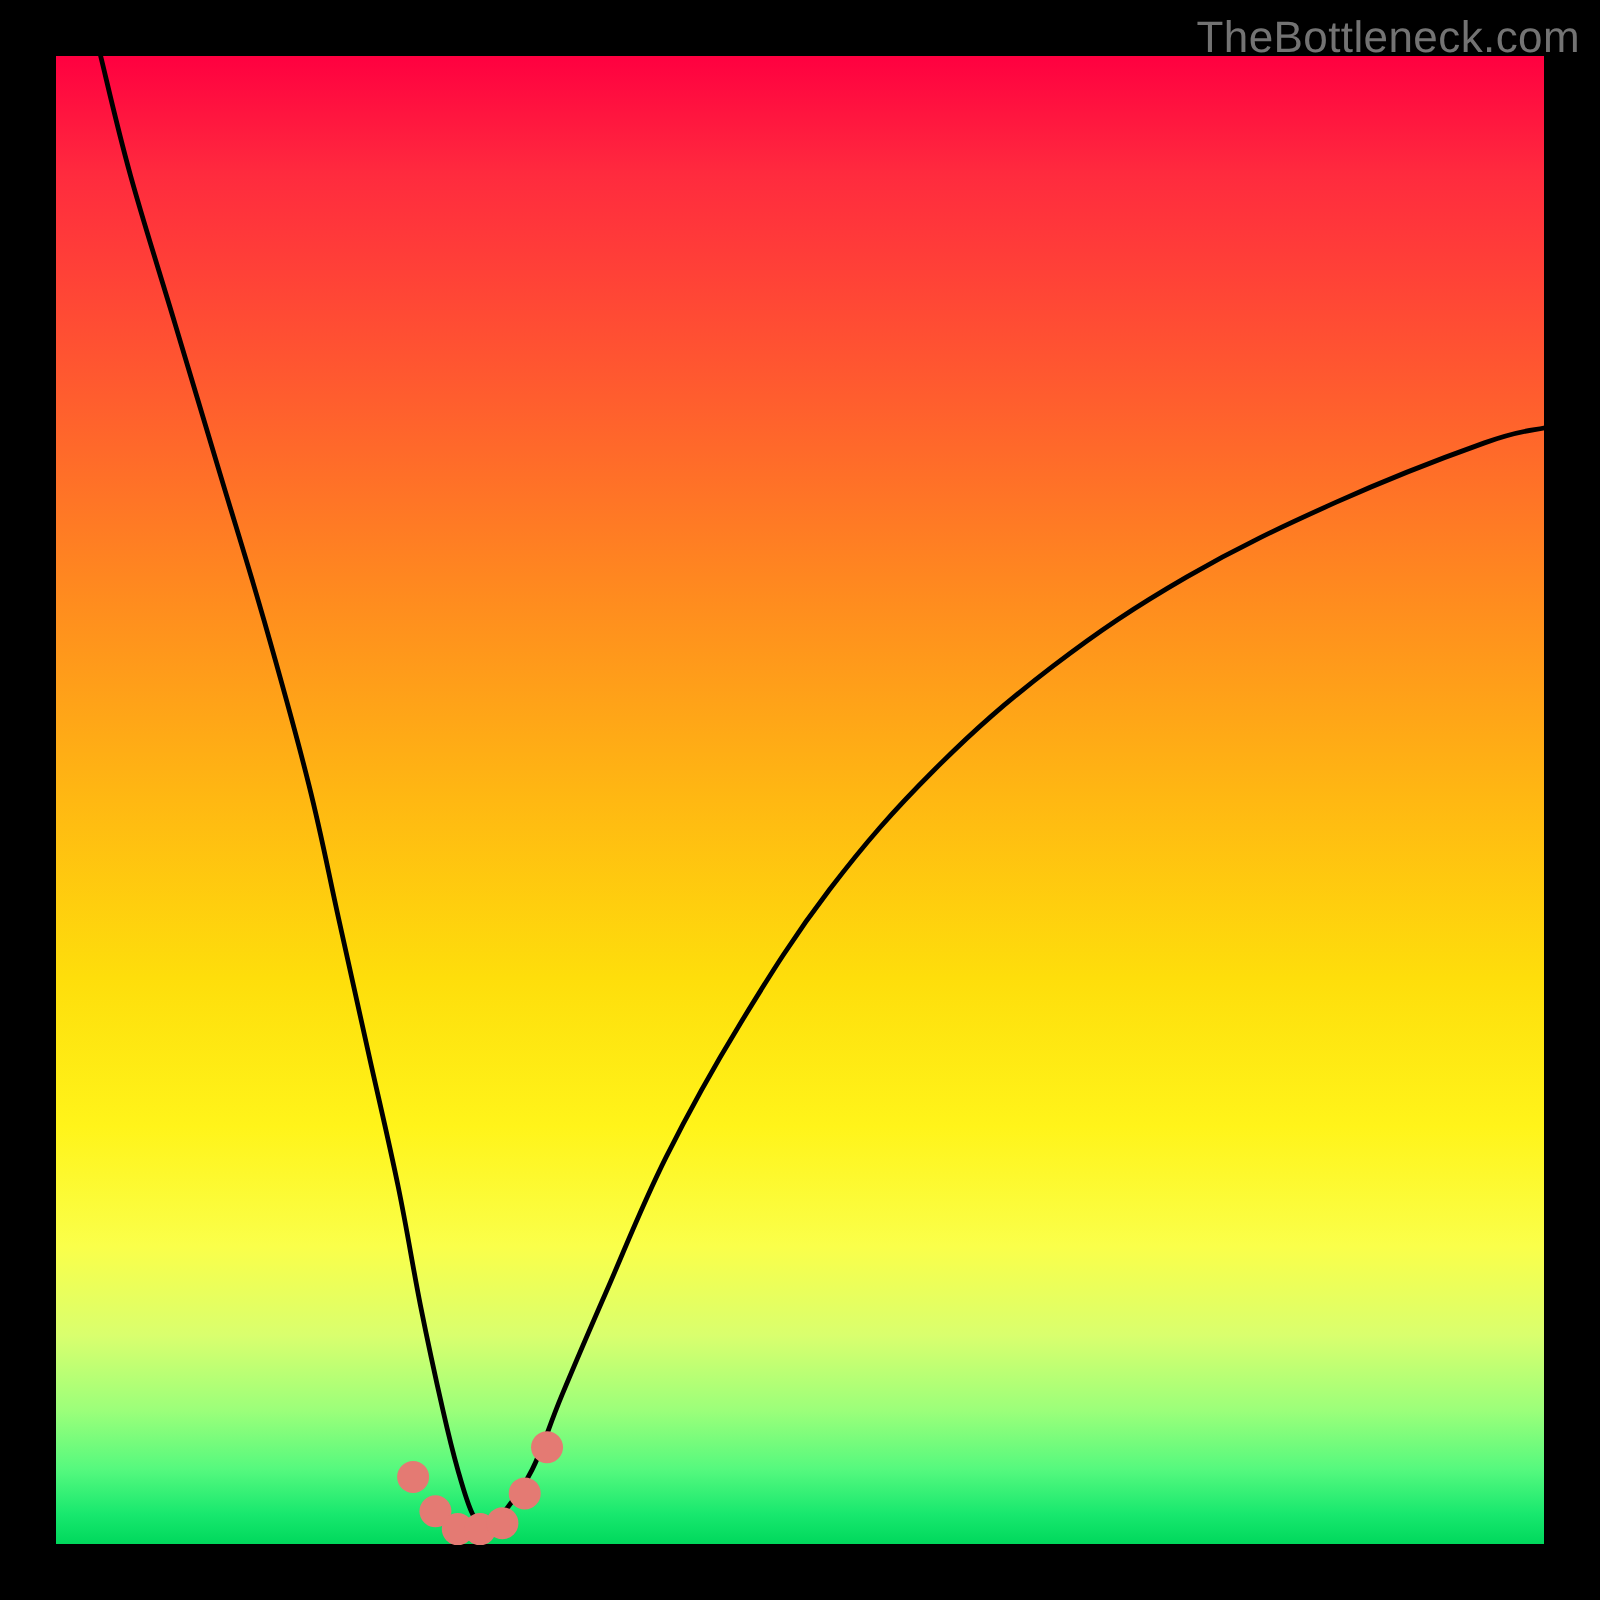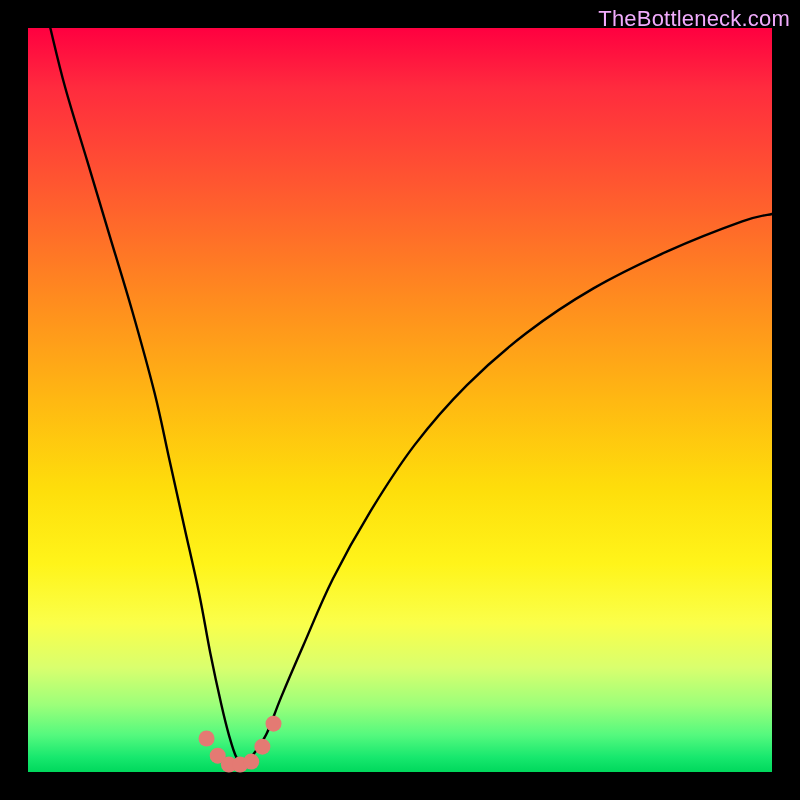--- a/index.html
+++ b/index.html
@@ -36,21 +36,21 @@
       #9cff7a 91%,
       #55f97e 95%,
       #18e86e 98%,
       #00d85c 100%
     );
   }
   .watermark {
     position: absolute;
     top: 6px;
     right: 10px;
-    color: #f0abfc;
+    color: #737373;
     font-size: 22px;
     font-weight: 500;
     letter-spacing: 0.2px;
     user-select: none;
   }
   svg.curve-layer {
     position: absolute;
     inset: 0;
     width: 100%;
     height: 100%;

